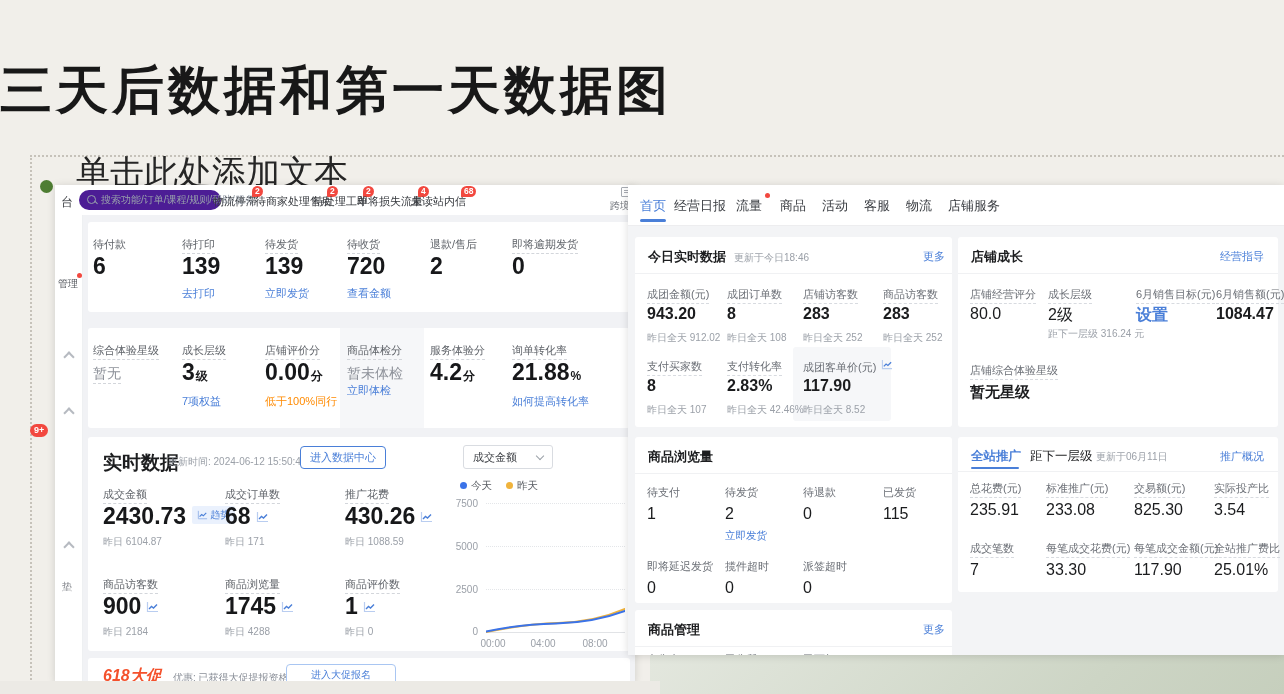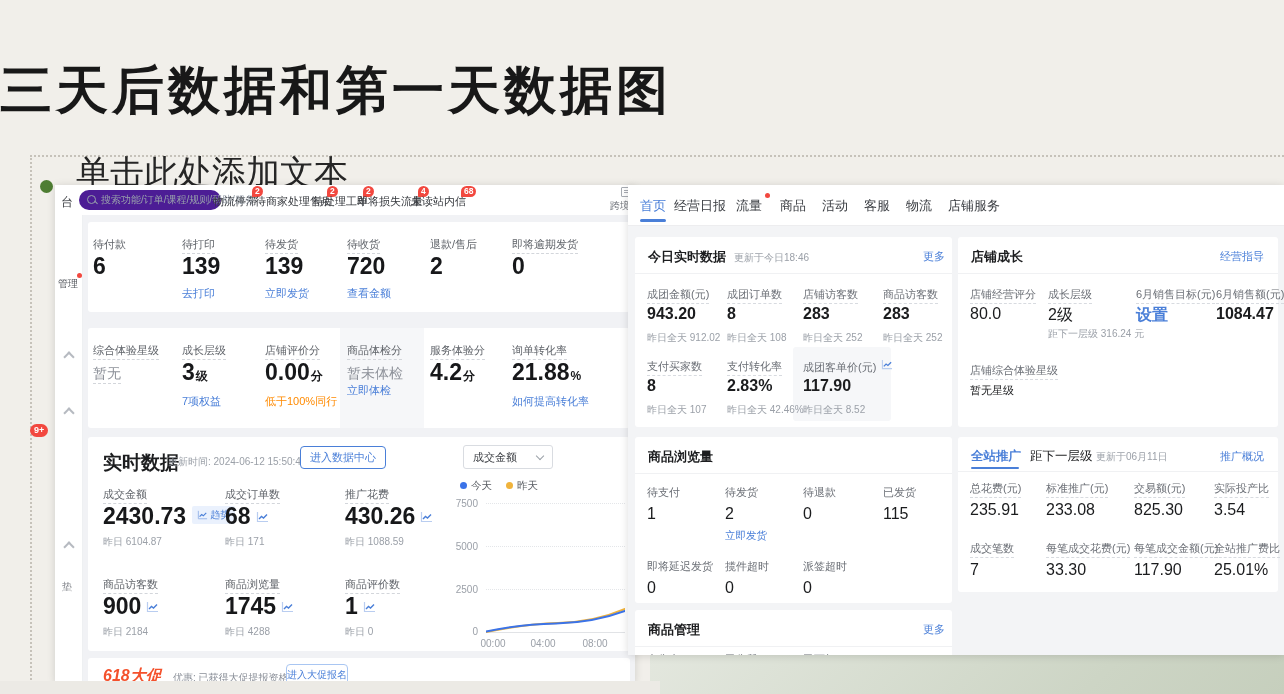--- a/index.html
+++ b/index.html
@@ -230,21 +230,21 @@
       <div class="xtick" style="left:490px;top:201px">08:00</div>
       <svg class="abs" style="left:398px;top:140px" width="139" height="58" viewBox="0 0 139 58">
         <path d="M0 55 C25 50 48 46.5 72 46 C98 45.5 118 41 139 32" fill="none" stroke="#f0b33c" stroke-width="2" stroke-linecap="round"></path>
         <path d="M0 54.5 C25 49 45 47 70 46.5 C95 46 115 43 139 34" fill="none" stroke="#3b73e8" stroke-width="2" stroke-linecap="round"></path>
       </svg>
     </div>
 
     <div class="card" style="left:33px;top:473px;width:542px;height:40px">
       <div class="promo-badge" style="left:15px;top:8px">618大促</div>
       <div class="promo-text" style="left:85px;top:13px">优惠: 已获得大促提报资格 | 去提报</div>
-      <button class="btn-outline" style="left:198px;top:6px;font-size:10px;padding:3px 0;border-color:#a9c6f2">进入大促报名</button>
+      <button class="btn-outline" style="left:198px;top:6px;font-size:10px;padding:3px 24px;border-color:#a9c6f2">进入大促报名</button>
     </div>
   </div>
 
   <div class="panel" id="rightPanel">
 
     <div class="abs" style="left:0;top:0;width:656px;height:40px;background:#fff;border-bottom:1px solid #ededef">
       <div class="tab active" style="left:12px">首页</div>
       <div class="tab-underline" style="left:12px"></div>
       <div class="tab" style="left:46px">经营日报</div>
       <div class="tab" style="left:108px">流量</div>
@@ -299,21 +299,21 @@
       <div class="rval" style="left:12px;top:68px;font-weight:400">80.0</div>
       <div class="rlbl u" style="left:90px;top:50px">成长层级</div>
       <div class="rval" style="left:90px;top:68px;font-weight:400">2级</div>
       <div class="rsub" style="left:90px;top:90px">距下一层级 316.24 元</div>
       <div class="rlbl u" style="left:178px;top:50px">6月销售目标(元)</div>
       <div class="rval" style="left:178px;top:68px;color:#4a7fd8;cursor:pointer">设置</div>
       <div class="rlbl u" style="left:258px;top:50px">6月销售额(元)</div>
       <div class="rval" style="left:258px;top:68px">1084.47</div>
 
       <div class="rlbl u" style="left:12px;top:126px">店铺综合体验星级</div>
-      <div class="rval" style="left:12px;top:146px;font-weight:400;font-size:11px">暂无星级</div>
+      <div class="rval" style="left:12px;top:146px;font-weight:700;font-size:15px">暂无星级</div>
     </div>
 
     <div class="card" style="left:7px;top:252px;width:317px;height:166px">
       <div class="hd" style="left:13px;top:11px">商品浏览量</div>
       <div class="divider" style="top:36px"></div>
 
       <div class="rlbl" style="left:12px;top:48px">待支付</div>
       <div class="rval" style="left:12px;top:68px;font-weight:400">1</div>
       <div class="rlbl" style="left:90px;top:48px">待发货</div>
       <div class="rval" style="left:90px;top:68px;font-weight:400">2</div>

